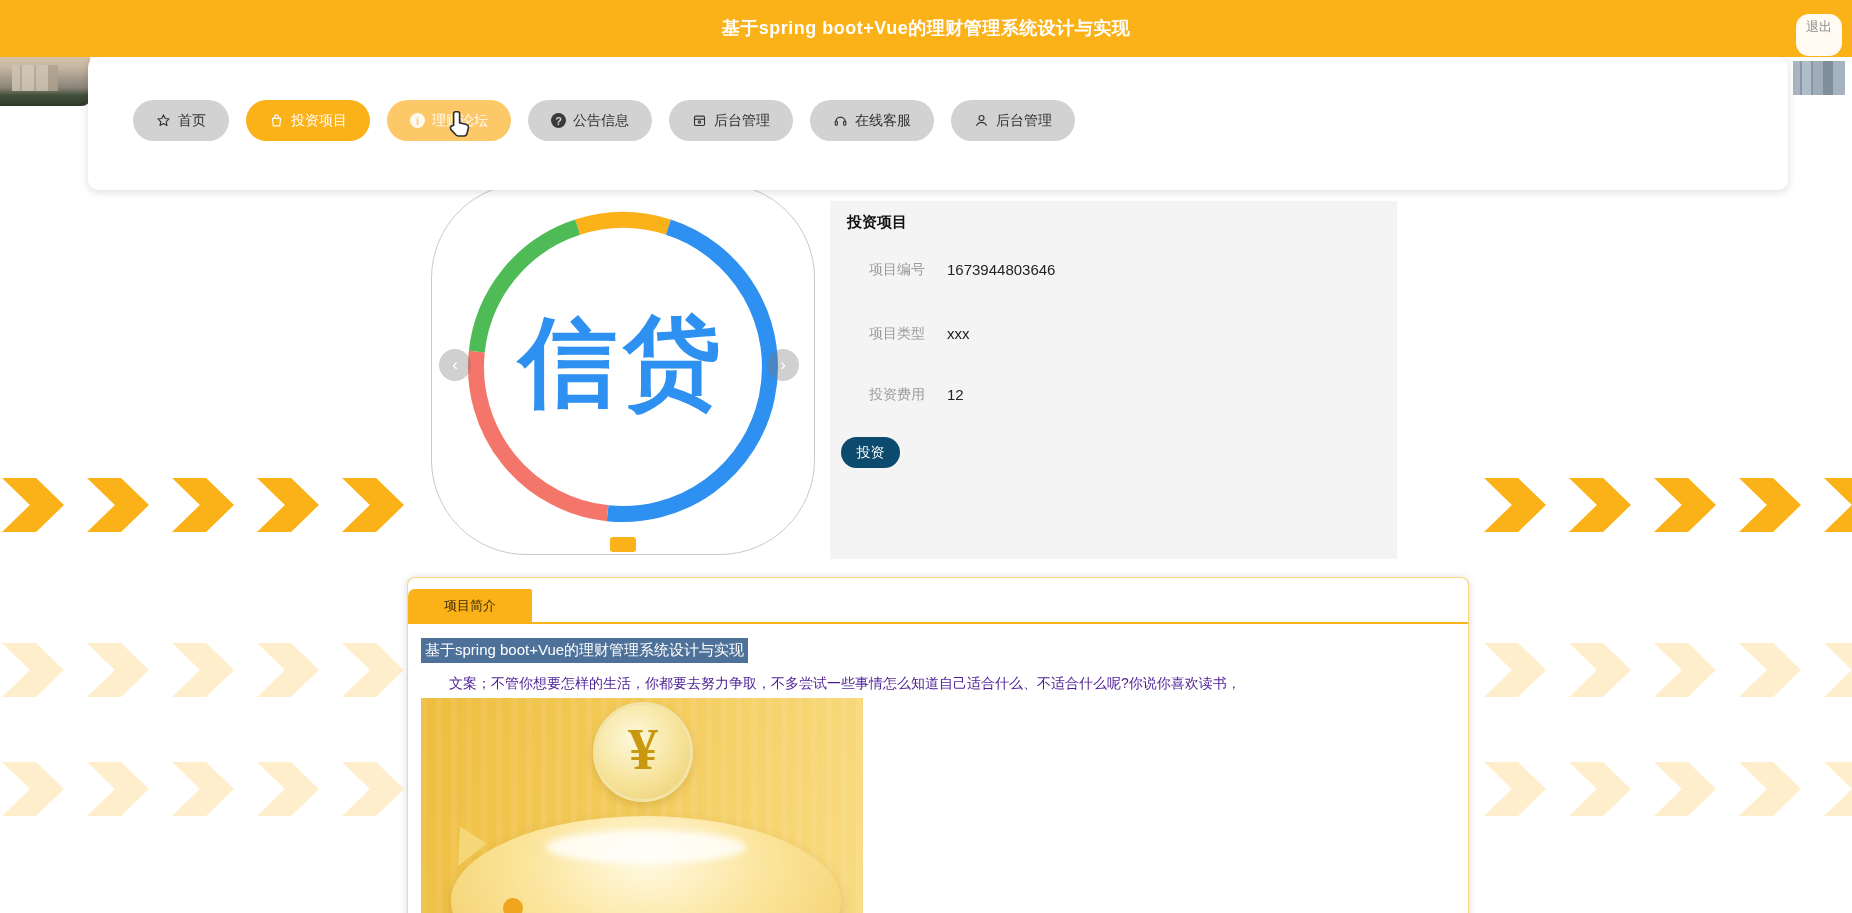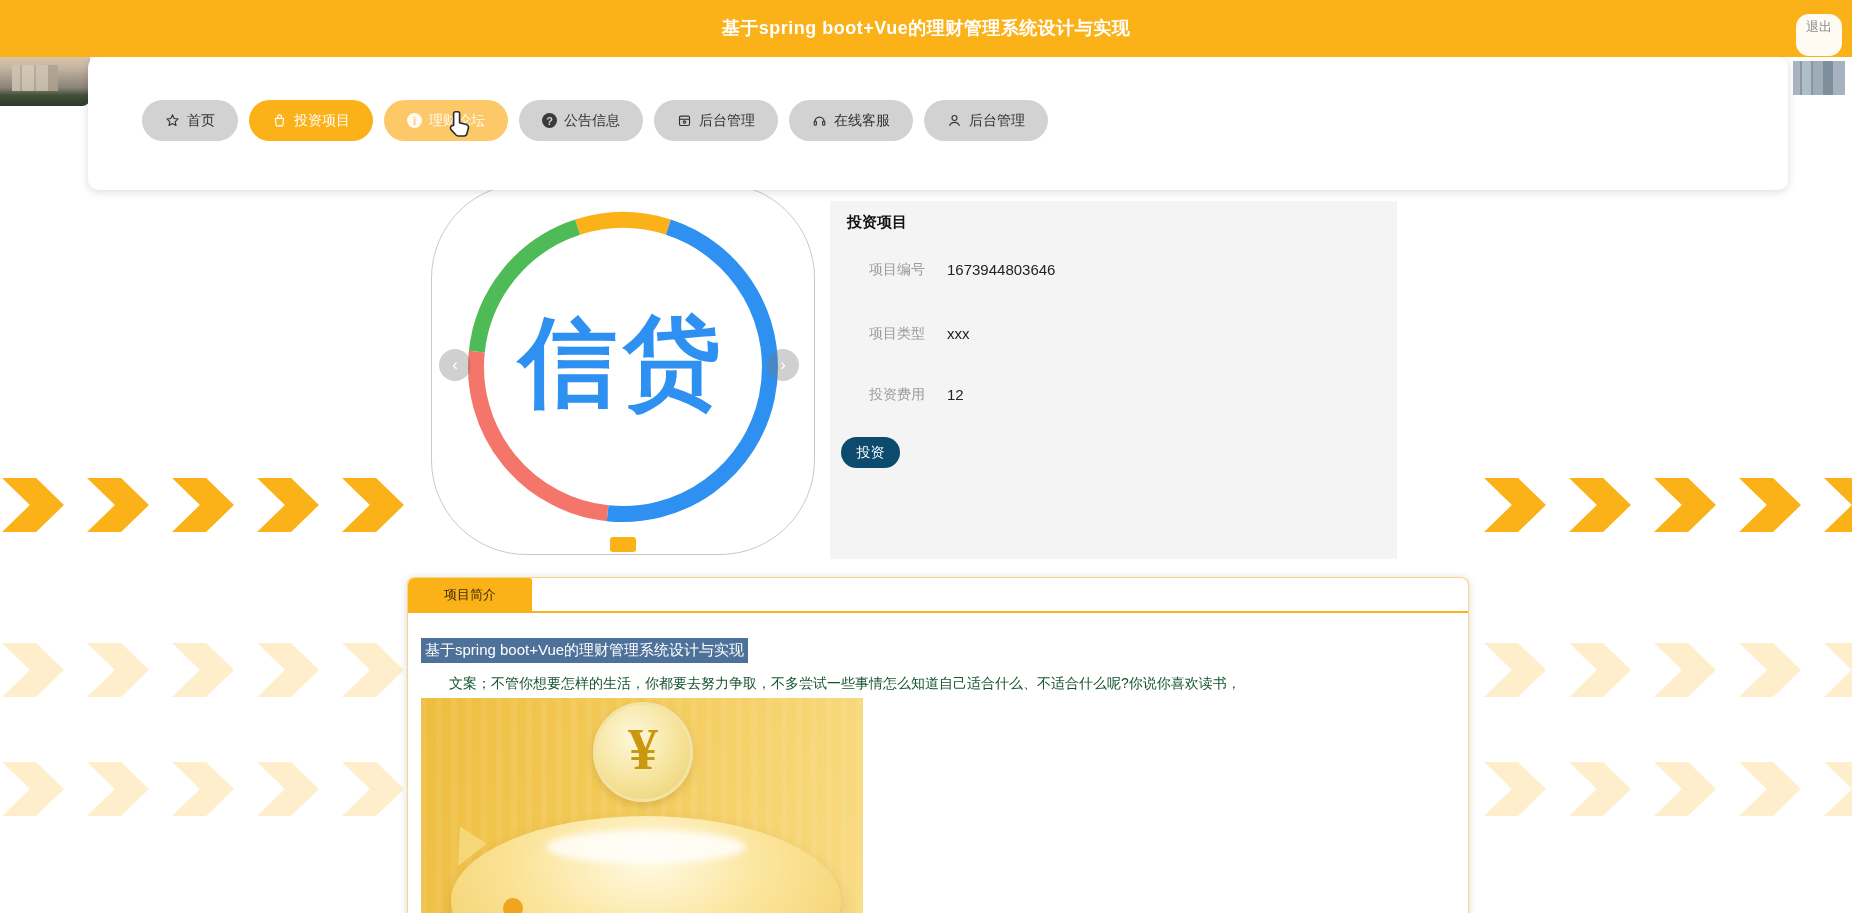--- a/index.html
+++ b/index.html
@@ -21,21 +21,21 @@
     background:linear-gradient(180deg,#d9c3a8 0%,#c4b5a2 22%,#a3988a 45%,#8d857a 62%,#42503a 78%,#2d3a29 100%);}
   .photo-left:before{content:"";position:absolute;left:12px;top:8px;width:46px;height:26px;
     background:linear-gradient(90deg,#cfc4b4 0 8px,#b8aa97 8px 10px,#d5c9b8 10px 22px,#b8aa97 22px 24px,#cfc4b4 24px 36px,#b0a290 36px 46px);opacity:.85;}
   .photo-right{left:1787px;width:65px;border-radius:0 0 0 8px;
     background:linear-gradient(180deg,#8headlandab 0%,#7d8b99 0%,#64778a 35%,#4c5f70 65%,#2f3d45 100%);}
   .photo-right:before{content:"";position:absolute;left:6px;top:4px;width:52px;height:34px;
     background:linear-gradient(90deg,#93a3b1 0 7px,#6c7e8e 7px 9px,#9badbb 9px 18px,#6c7e8e 18px 20px,#8798a7 20px 30px,#5f7283 30px 40px,#90a0ae 40px 52px);opacity:.8;}
   
   .nav-card{position:absolute;left:88px;top:57px;width:1700px;height:133px;background:#fff;
     border-radius:10px;box-shadow:0 2px 10px rgba(0,0,0,.14);z-index:20;}
-  .nav-row{position:absolute;left:54px;top:43px;display:flex;gap:11px;align-items:center;text-align:right;}
+  .nav-row{position:absolute;left:45px;top:43px;display:flex;gap:17px;align-items:center;text-align:right;}
   .btn{height:41px;display:inline-flex;align-items:center;justify-content:center;
     padding:0 23px;border-radius:21px;font-size:14px;cursor:pointer;white-space:nowrap;box-sizing:border-box;}
   .btn .nav-icon{display:inline-flex;margin-right:7px;}
   .btn.gray{background:#d2d2d2;color:#333;}
   .btn.active{background:#fbb118;color:#fff;}
   .btn.hovered{background:#fcc868;color:rgba(255,255,255,.92);}
   .nav-icon svg{display:block;}
   
   .carousel-img{position:absolute;left:431px;top:183px;width:384px;height:372px;background:#fff;
     border:1px solid #c9c9c9;border-radius:95px;z-index:10;box-sizing:border-box;overflow:hidden;}
@@ -55,26 +55,26 @@
   .field-row{position:absolute;left:0;width:100%;height:16px;}
   .field-row .f-label{position:absolute;left:39px;color:#9a9a9a;font-size:14px;}
   .field-row .f-value{position:absolute;left:117px;color:#222;font-size:15px;}
   .row0{top:60px;} .row1{top:124px;} .row2{top:185px;}
   .invest-btn{position:absolute;left:11px;top:236px;width:59px;height:31px;border-radius:16px;
     background:#0c4a6e;color:#fff;font-size:14px;line-height:31px;text-align:center;cursor:pointer;}
   
   .intro-card{position:absolute;left:407px;top:577px;width:1062px;height:400px;background:#fff;
     border:1px solid rgba(251,177,24,.55);border-radius:8px 8px 0 0;
     box-shadow:0 1px 8px rgba(0,0,0,.15);z-index:10;box-sizing:border-box;}
-  .intro-header{position:absolute;left:0;top:0;width:100%;height:33px;border-bottom:2px solid #fbb118;}
+  .intro-header{position:absolute;left:0;top:11px;width:100%;height:33px;border-bottom:2px solid #fbb118;}
   .intro-tab{position:absolute;left:0;top:0;width:124px;height:33px;background:#fbb118;
     border-radius:7px 2px 0 0;color:#3a2c00;font-size:13px;line-height:33px;text-align:center;cursor:pointer;}
   .selected-title{position:absolute;left:13px;top:60px;background:#4d7199;color:#fff;
     font-size:15px;font-weight:500;padding:3px 4px;}
-  .intro-paragraph{position:absolute;left:13px;top:95px;width:930px;font-size:14px;color:#14532d;
+  .intro-paragraph{position:absolute;left:13px;top:95px;width:930px;font-size:14px;color:#4c1d95;
     text-indent:28px;line-height:21px;}
   
   .piggy-box{position:absolute;left:13px;top:120px;width:442px;height:280px;overflow:hidden;
     background:linear-gradient(105deg,#eebd3e 0%,#f4cd5f 50%,#f9dc85 100%);}
   .piggy-box:before{content:"";position:absolute;inset:0;
     background:repeating-linear-gradient(90deg,rgba(255,255,255,.07) 0 6px,transparent 6px 15px);}
   .coin{position:absolute;left:172px;top:4px;width:100px;height:100px;border-radius:50%;
     background:radial-gradient(circle at 40% 35%,#fdf8dc 0%,#f6e39a 55%,#e9cb6c 100%);
     border:3px solid #f2e4a6;box-shadow:0 4px 8px rgba(160,110,0,.25);box-sizing:border-box;}
   .coin-symbol{position:absolute;left:0;right:0;top:10px;text-align:center;

